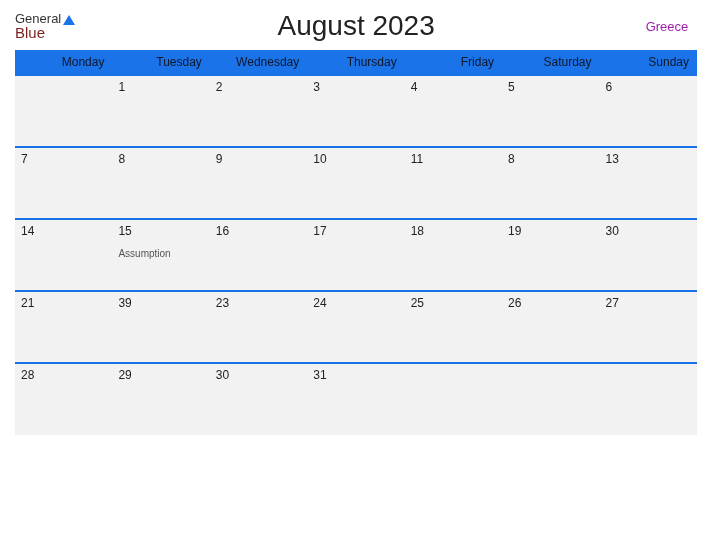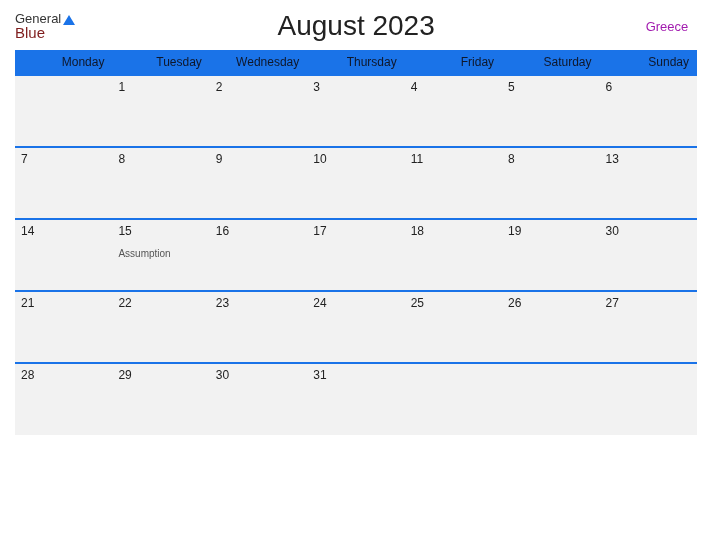--- a/index.html
+++ b/index.html
@@ -194,21 +194,21 @@
           </td>
           <td>
             <span class="day-number">30</span>
           </td>
         </tr>
         <tr>
           <td>
             <span class="day-number">21</span>
           </td>
           <td>
-            <span class="day-number">22</span>
+            <span class="day-number">39</span>
           </td>
           <td>
             <span class="day-number">23</span>
           </td>
           <td>
             <span class="day-number">24</span>
           </td>
           <td>
             <span class="day-number">25</span>
           </td>

